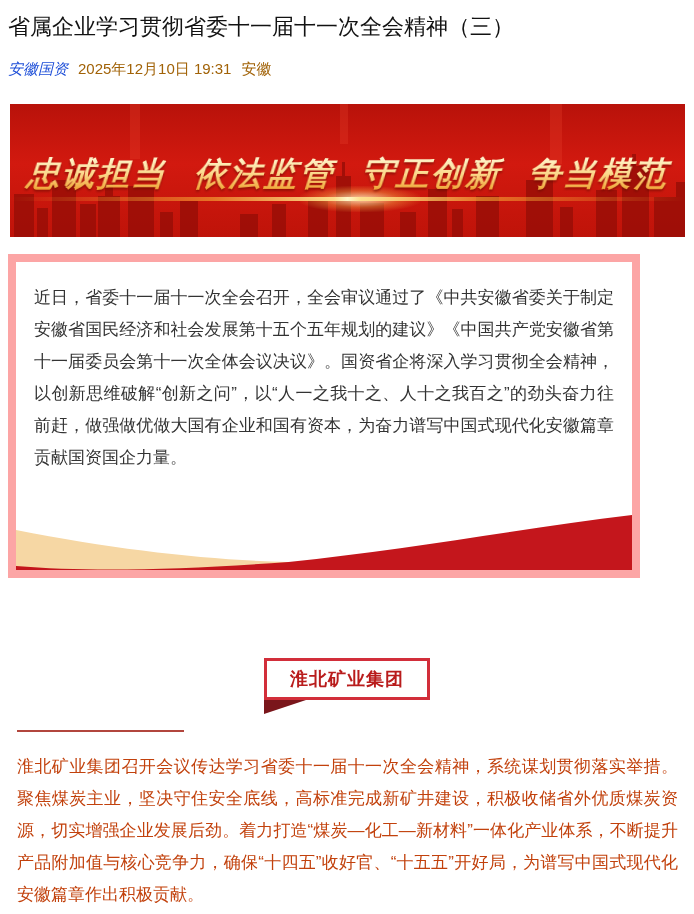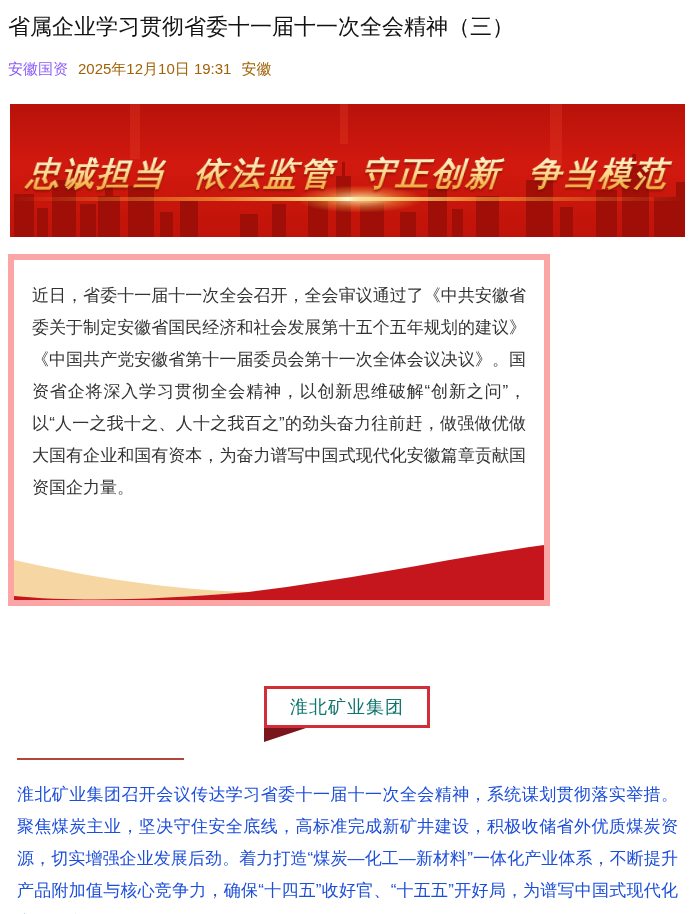--- a/index.html
+++ b/index.html
@@ -21,21 +21,21 @@
     font-weight: normal;
     color: #121212;
   }
   .byline {
     display: flex;
     align-items: center;
     gap: 10px;
     margin: 18px 8px 0 8px;
     font-size: 15px;
   }
-  .account-link { color: #8b5cf6; cursor: pointer; }
+  .account-link { color: #1d4ed8; cursor: pointer; font-style: italic; }
   .meta-text { color: #a16207; }
 
   
   .banner {
     position: relative;
     width: 675px;
     height: 133px;
     margin: 25px 0 0 10px;
     background: linear-gradient(180deg, #b8120a 0%, #d2190f 45%, #bf1309 100%);
     overflow: hidden;
@@ -89,22 +89,22 @@
       background-clip: text;
       color: transparent;
       filter: drop-shadow(0 2px 1px rgba(100,10,0,0.55));
     }
   }
 
   
   .summary-card {
     position: relative;
     margin: 17px 8px 0 8px;
-    width: 542px;
-    border: 6px solid #fca5a5;
+    width: 632px;
+    border: 8px solid #fca5a5;
     background: #ffffff;
     padding: 20px 18px 96px 18px;
     overflow: hidden;
   }
   .summary-text {
     font-size: 17px;
     line-height: 32px;
     color: #333333;
     text-align: justify;
   }
@@ -120,22 +120,22 @@
     margin-top: 80px;
     display: flex;
     justify-content: center;
   }
   .section-badge {
     position: relative;
     background: #ffffff;
     border: 3px solid #d22e3a;
     padding: 6px 23px;
     font-size: 18px;
-    font-weight: normal;
-    color: #0f766e;
+    font-weight: bold;
+    color: #b91c1c;
     letter-spacing: 1px;
   }
   .badge-fold {
     position: absolute;
     left: -3px;
     top: calc(100% + 3px);
     width: 42px;
     height: 14px;
     background: #7a161b;
     clip-path: polygon(0 0, 100% 0, 0 100%);
@@ -145,21 +145,21 @@
   .section-separator {
     margin: 30px 0 0 17px;
     width: 167px;
     height: 2px;
     background: #b2463d;
   }
   .section-paragraph {
     margin: 19px 16px 34px 17px;
     font-size: 17px;
     line-height: 32px;
-    color: #1d4ed8;
+    color: #c2410c;
     text-align: justify;
   }
 </style>
 </head>
 <body>
 
 <h1 class="article-title">省属企业学习贯彻省委十一届十一次全会精神（三）</h1>
 
 <div class="byline">
   <span class="account-link">安徽国资</span>

